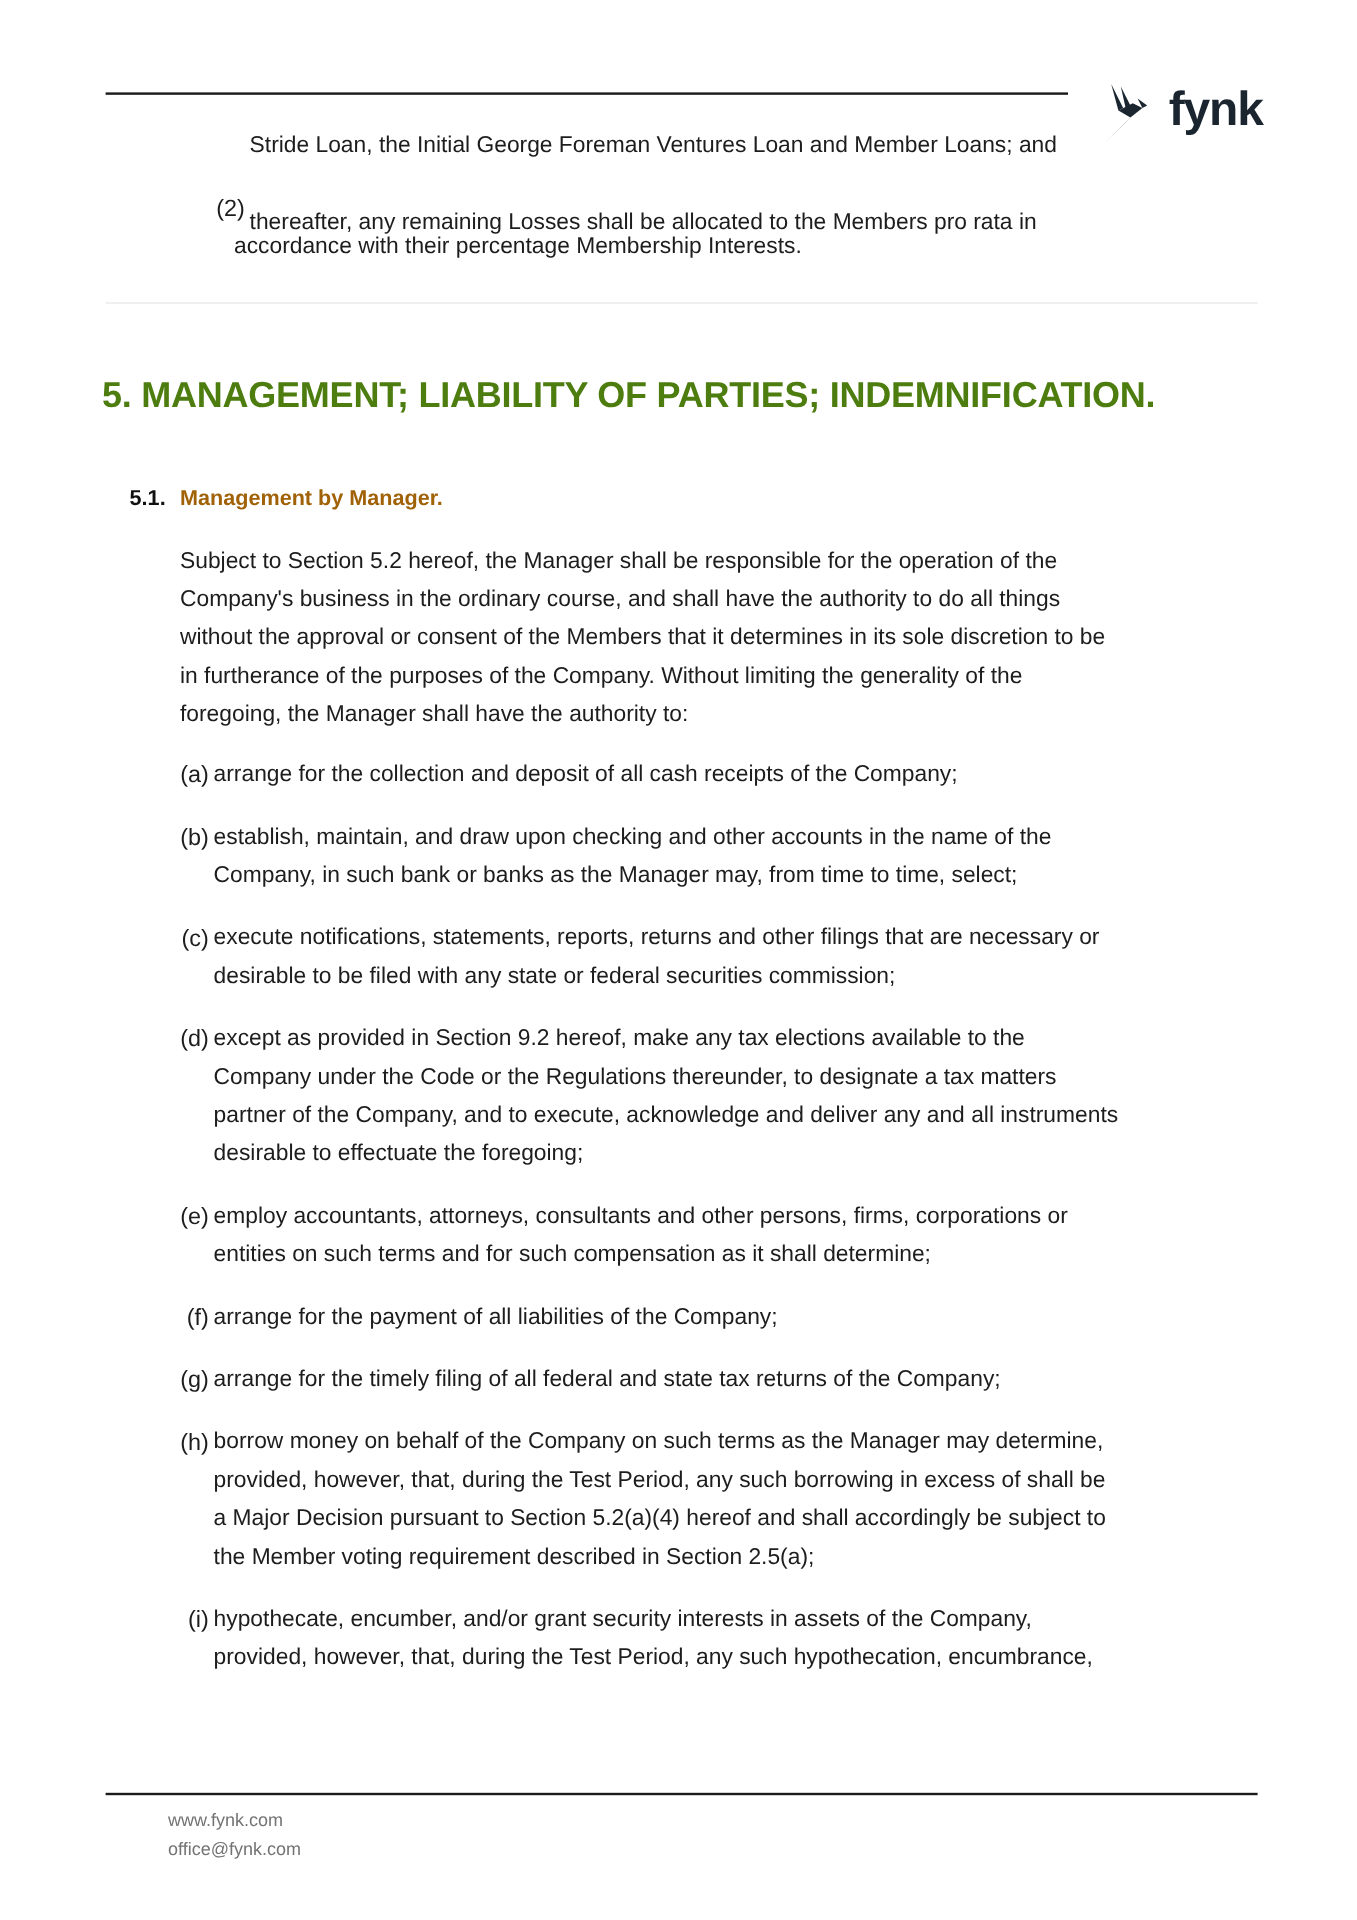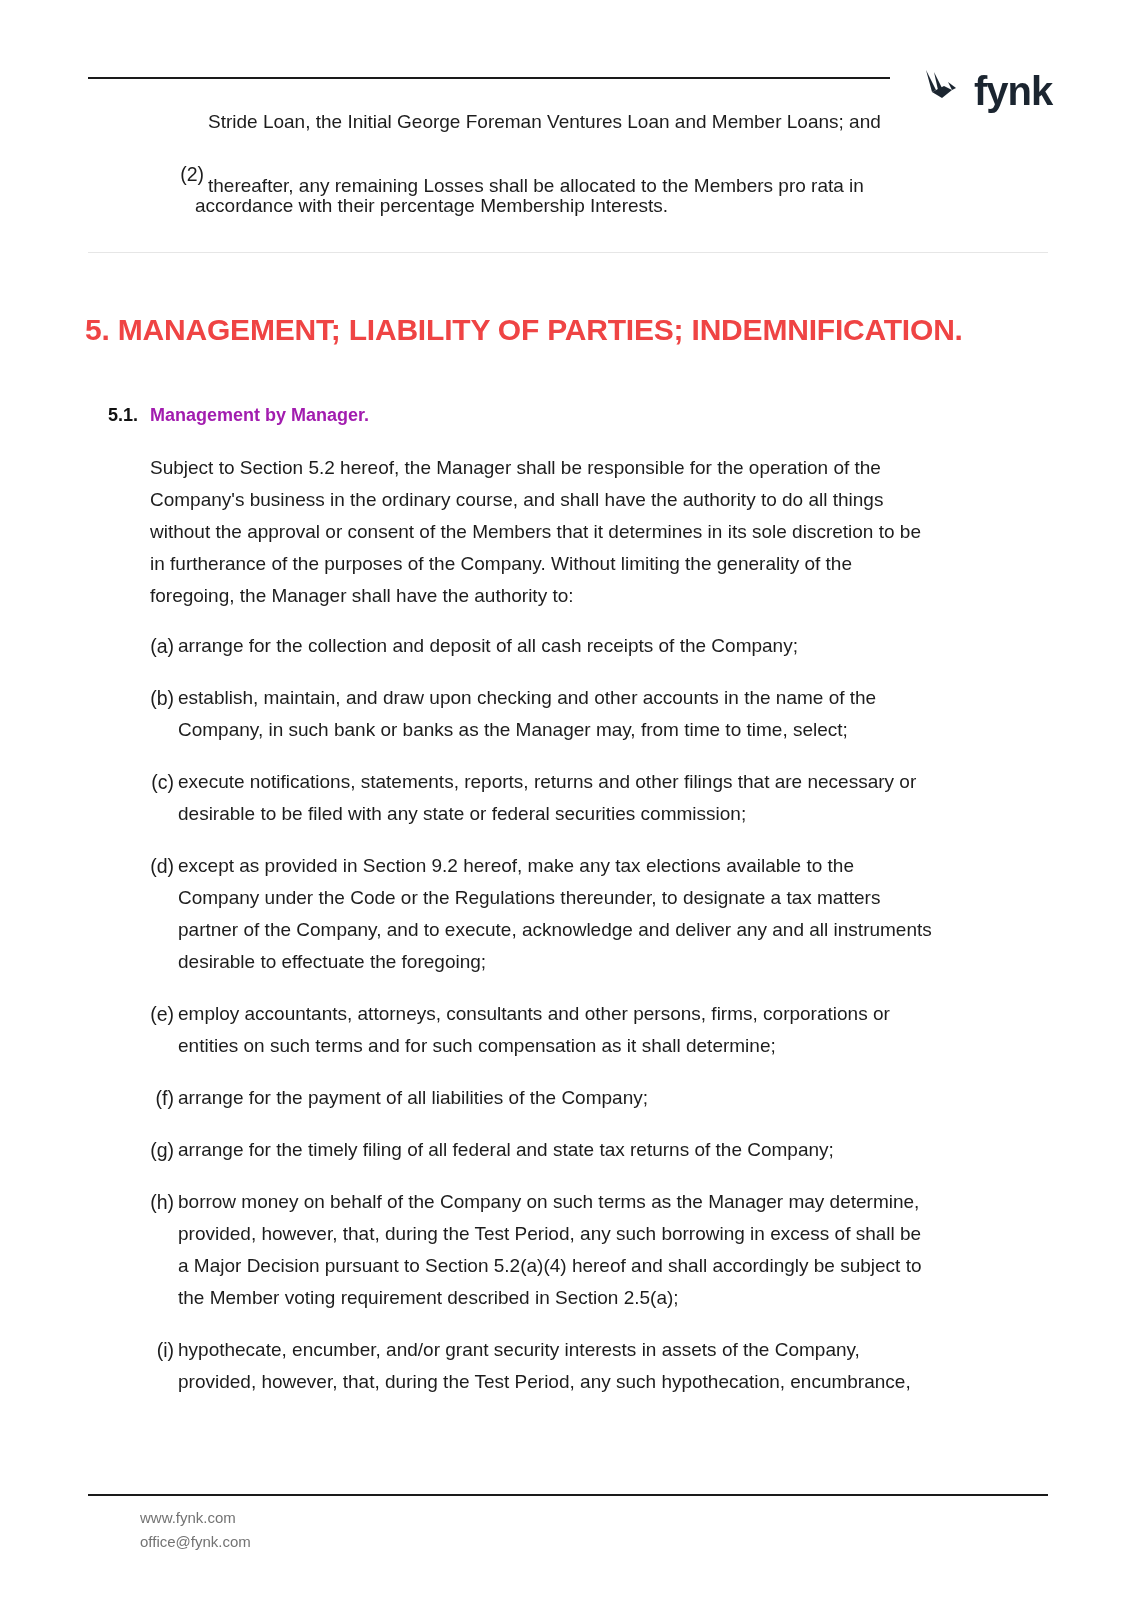--- a/index.html
+++ b/index.html
@@ -5,23 +5,23 @@
     html, body { margin: 0; padding: 0; background: #ffffff; }
     body { width: 1131px; height: 1600px; position: relative; overflow: hidden;
            font-family: "Liberation Sans", sans-serif; color: #1a1a1a; }
     .hdr-line { position: absolute; left: 88px; top: 77px; width: 802px; height: 2px; background: #1a1a1a; }
     .logo { position: absolute; left: 918px; top: 52px; display: flex; align-items: center; margin-top: 16px; }
     .logo svg { width: 52px; height: 52px; }
     .logo-text { font-size: 40px; font-weight: bold; color: #1b2530; letter-spacing: -1px; margin-left: 4px; margin-top: -6px; }
     .text { position: absolute; font-size: 19px; line-height: 32px; color: #1d1d1d; white-space: nowrap; }
     .lbl { position: absolute; font-size: 19.5px; line-height: 32px; color: #1d1d1d; text-align: right; }
     .sep { position: absolute; left: 88px; top: 252px; width: 960px; height: 1px; background: #e6e6e6; }
-    .h1 { position: absolute; left: 85px; top: 313px; font-size: 30px; font-weight: bold; color: #ef4444; white-space: nowrap; letter-spacing: -0.2px; }
+    .h1 { position: absolute; left: 85px; top: 313px; font-size: 30px; font-weight: bold; color: #4d7c0f; white-space: nowrap; letter-spacing: -0.2px; }
     .h2num { position: absolute; left: 108px; top: 405px; font-size: 18px; font-weight: bold; color: #111; }
-    .h2 { position: absolute; left: 150px; top: 405px; font-size: 18px; font-weight: bold; color: #a21caf; white-space: nowrap; }
+    .h2 { position: absolute; left: 150px; top: 405px; font-size: 18px; font-weight: bold; color: #a16207; white-space: nowrap; }
     .ftr-line { position: absolute; left: 88px; top: 1494px; width: 960px; height: 2px; background: #1a1a1a; }
     .ftr { position: absolute; left: 140px; font-size: 15px; color: #737373; }
   </style>
 </head>
 <body>
 
 <div class="hdr-line"></div>
 <div class="logo">
   <svg viewBox="0 0 52 52">
     <polygon points="8,2 14,24 18,22" fill="#1b2530"></polygon>

